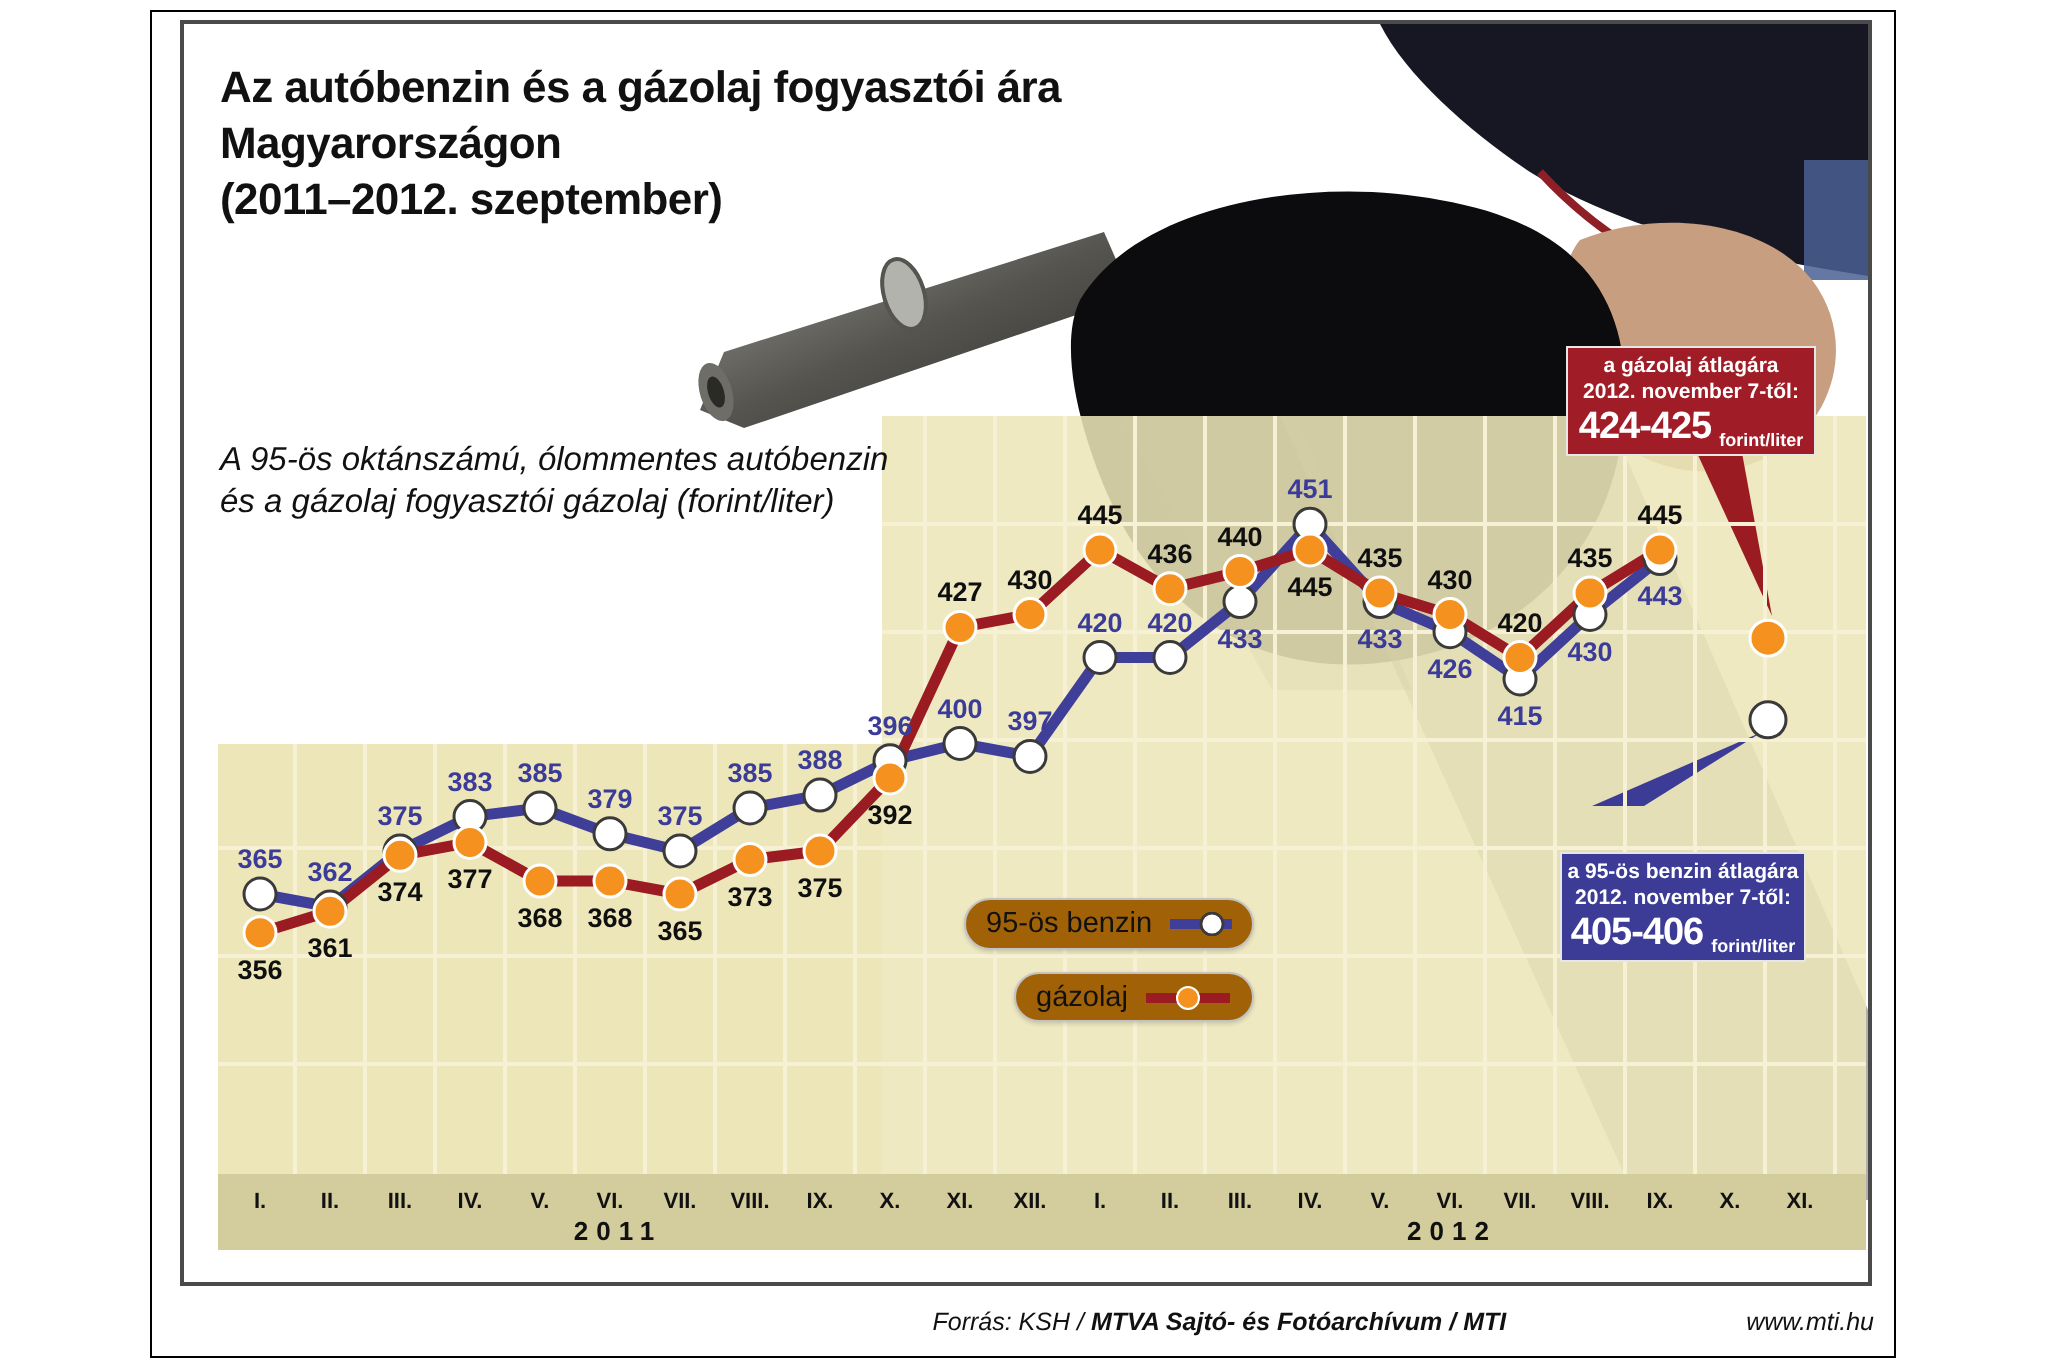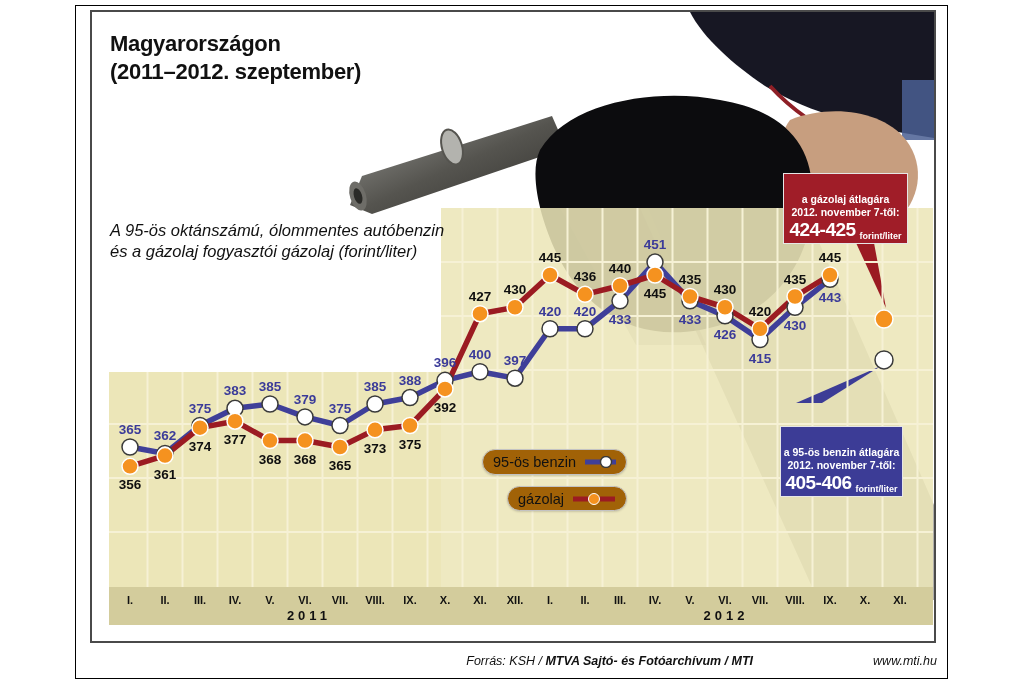--- a/index.html
+++ b/index.html
@@ -11,21 +11,21 @@
   #chart-svg{left:0;top:0;width:1024px;height:683px;pointer-events:none;}
   #title{left:110px;top:30px;width:470px;font-size:22px;font-weight:bold;color:#111;
          line-height:28px;letter-spacing:-0.3px;}
   #subtitle{left:110px;top:220px;width:350px;font-size:16.5px;font-style:italic;color:#111;line-height:21px;}
   .legend-pill{background:#a16207;border:1.5px solid #c3c3c3;border-radius:13px;display:flex;
                align-items:center;justify-content:flex-end;gap:7px;padding:0 10px;
                box-shadow:0 1px 2px rgba(0,0,0,.15);}
   #legend-benzin{left:482px;top:449px;width:123px;height:24px;}
   #legend-gazolaj{left:507px;top:486px;width:98px;height:23px;}
   .legend-label{font-size:14.5px;color:#111;white-space:nowrap;}
-  .callout{color:#fff;text-align:center;padding:19px 2px 2px 2px;border:1px solid #e6e6e6;}
+  .callout{color:#fff;text-align:center;padding:3px 2px 2px 2px;border:1px solid #e6e6e6;}
   #callout-diesel{left:783px;top:173px;width:119px;background:#a01d28;}
   #callout-benzin{left:780px;top:426px;width:117px;background:#3c3c96;}
   .callout .l1,.callout .l2{font-size:10.5px;font-weight:bold;line-height:12.5px;}
   .callout .valrow{display:flex;align-items:flex-end;justify-content:center;gap:4px;margin-top:1px;}
   .callout .val{font-size:19px;font-weight:bold;letter-spacing:-0.5px;}
   .callout .unit{font-size:9px;font-weight:bold;}
   #footer{left:565px;top:648px;width:372px;height:26px;display:flex;align-items:center;
           justify-content:flex-end;gap:20px;}
   #footer .src{font-size:12.5px;font-style:italic;color:#111;white-space:nowrap;}
   #footer .src b{font-style:italic;}
@@ -213,20 +213,21 @@
         <circle cx="795" cy="296.5" r="8" fill="#f5921f" stroke="#ffffff" stroke-width="1.5"></circle>
         <text class="lbl" x="795" y="283.5" fill="#0f0f0f">435</text>
         <circle cx="830" cy="275" r="8" fill="#f5921f" stroke="#ffffff" stroke-width="1.5"></circle>
         <text class="lbl" x="830" y="262" fill="#0f0f0f">445</text>
         <circle cx="884" cy="319.075" r="9" fill="#f5921f" stroke="#ffffff" stroke-width="1.5"></circle>
         <circle cx="884" cy="359.925" r="9" fill="#ffffff" stroke="#3a3a3a" stroke-width="1.5"></circle>
       </g>
   </svg>
 
   <div class="abs" id="title">
+    <div>Az autóbenzin és a gázolaj fogyasztói ára</div>
     <div>Magyarországon</div>
     <div>(2011–2012. szeptember)</div>
   </div>
 
   <div class="abs" id="subtitle">
     <div>A 95-ös oktánszámú, ólommentes autóbenzin</div>
     <div>és a gázolaj fogyasztói gázolaj (forint/liter)</div>
   </div>
 
   <div class="abs legend-pill" id="legend-benzin">

